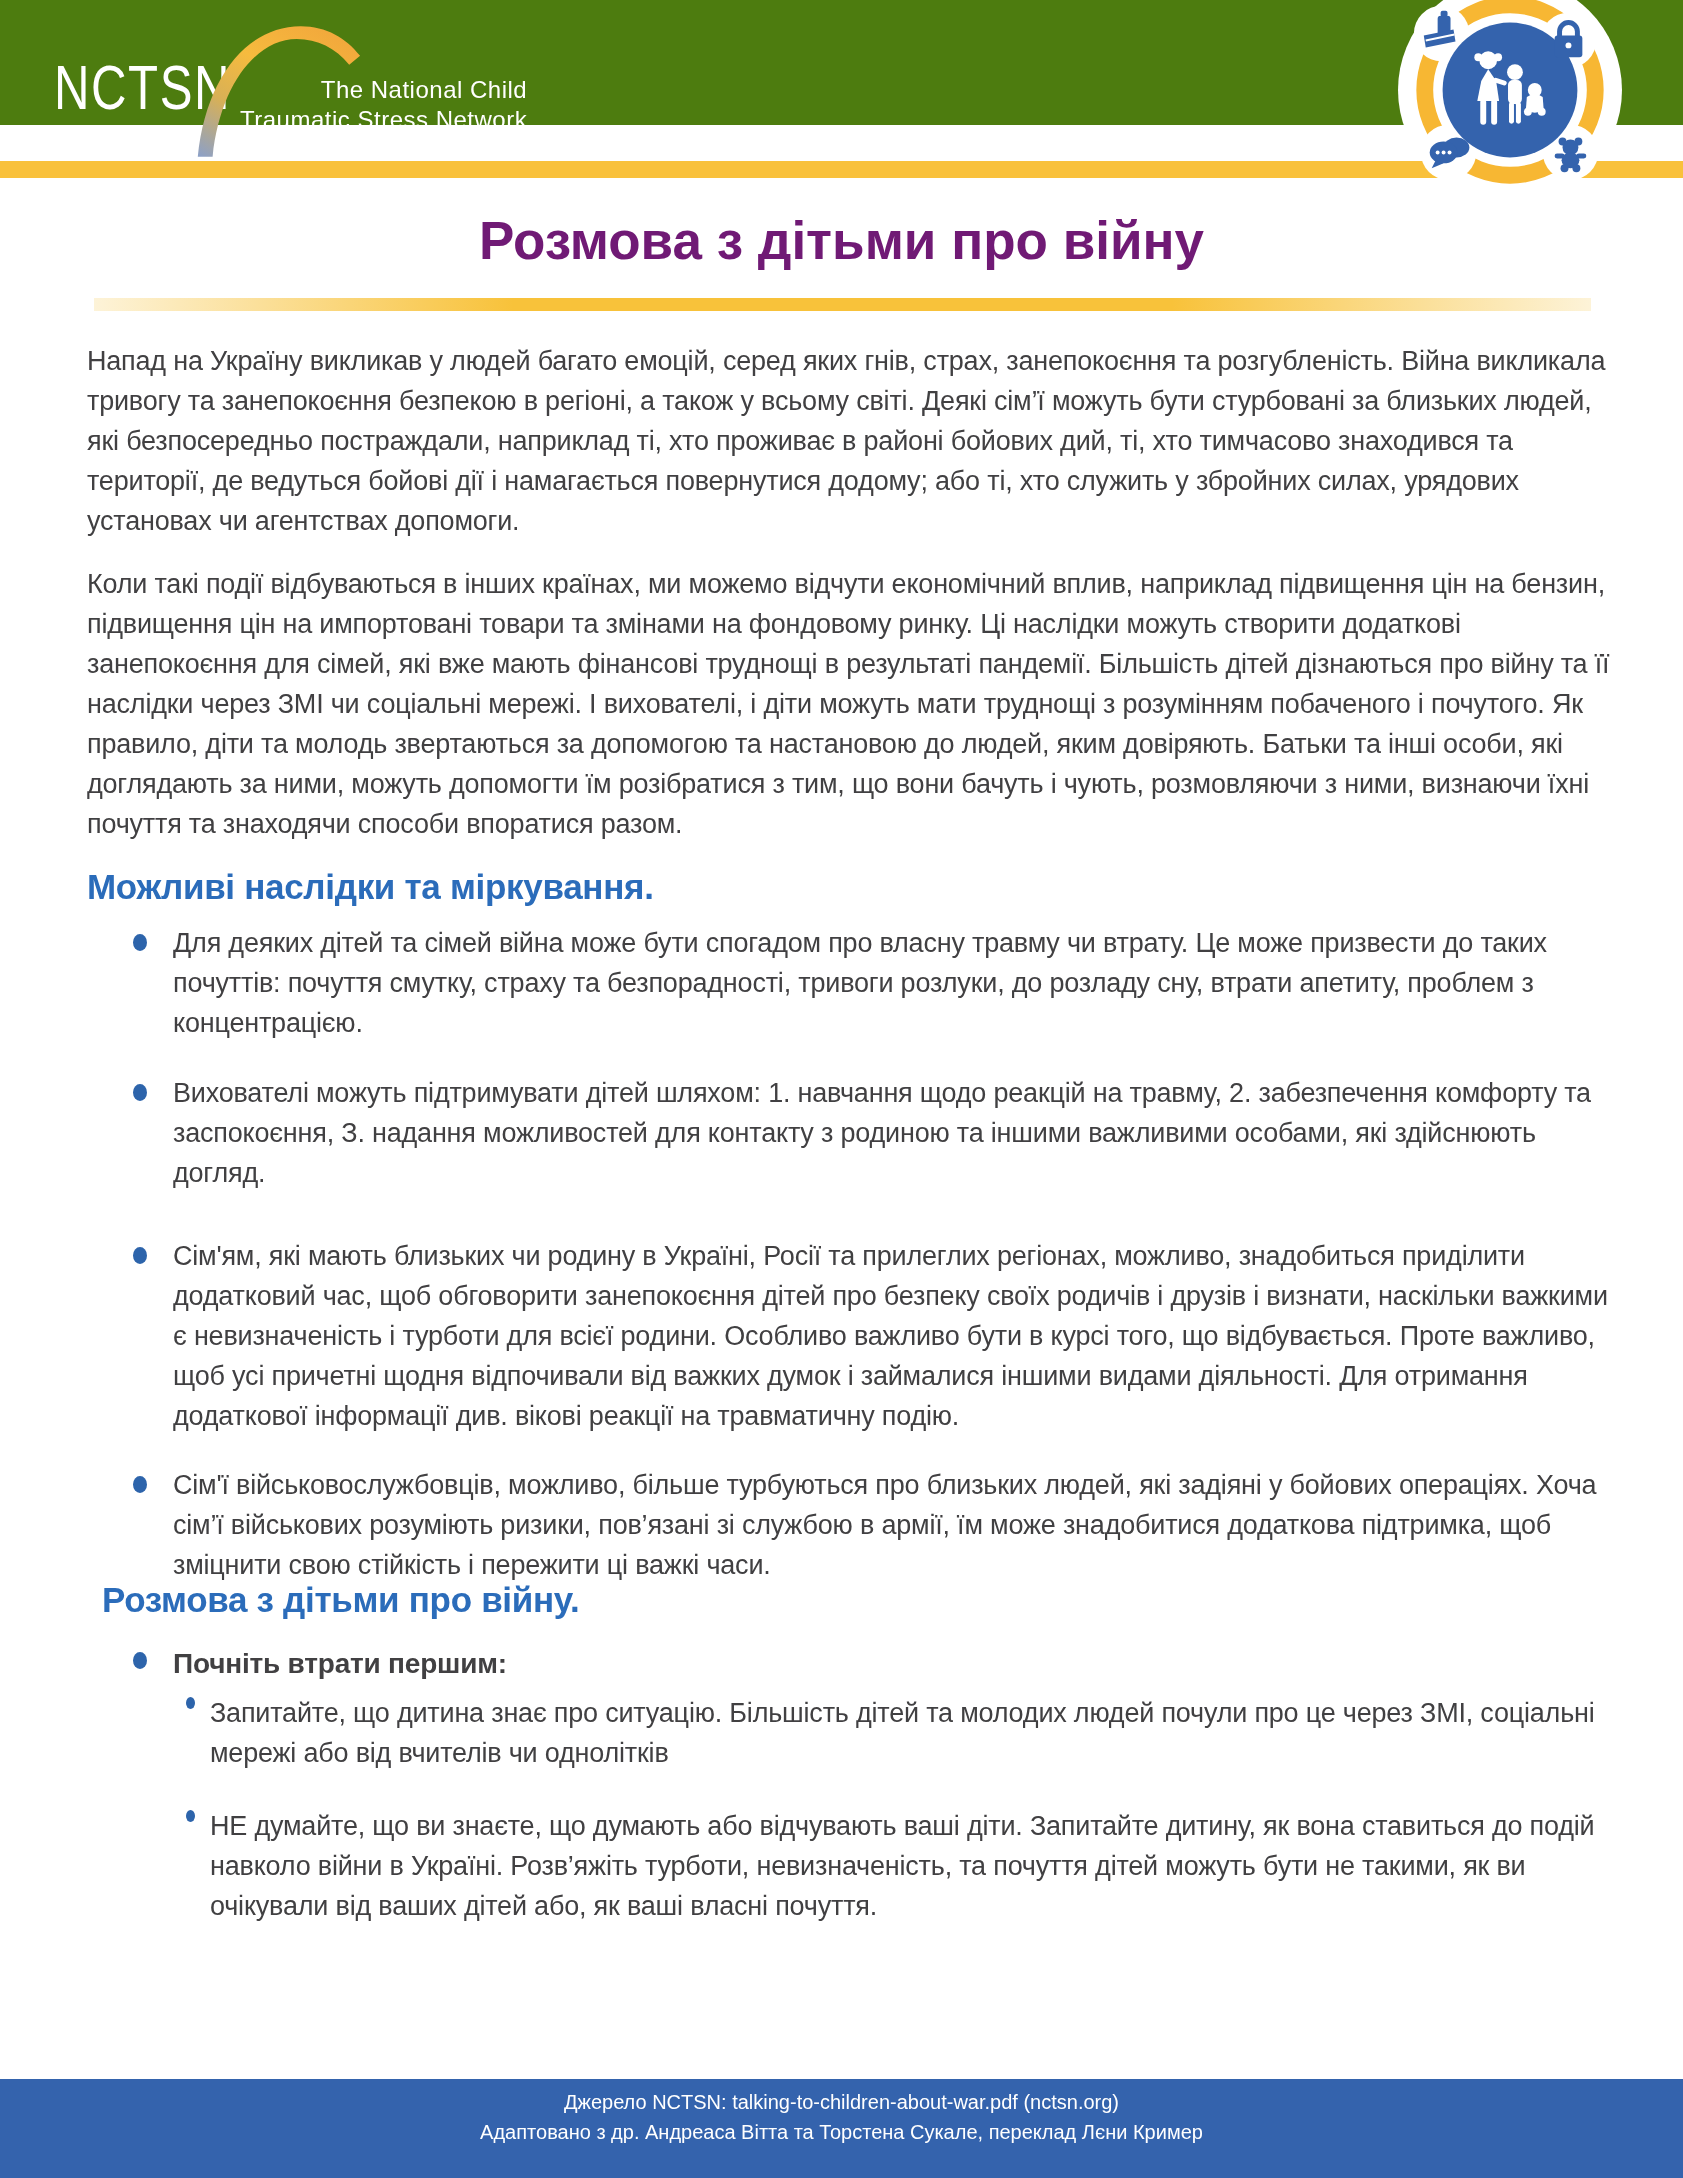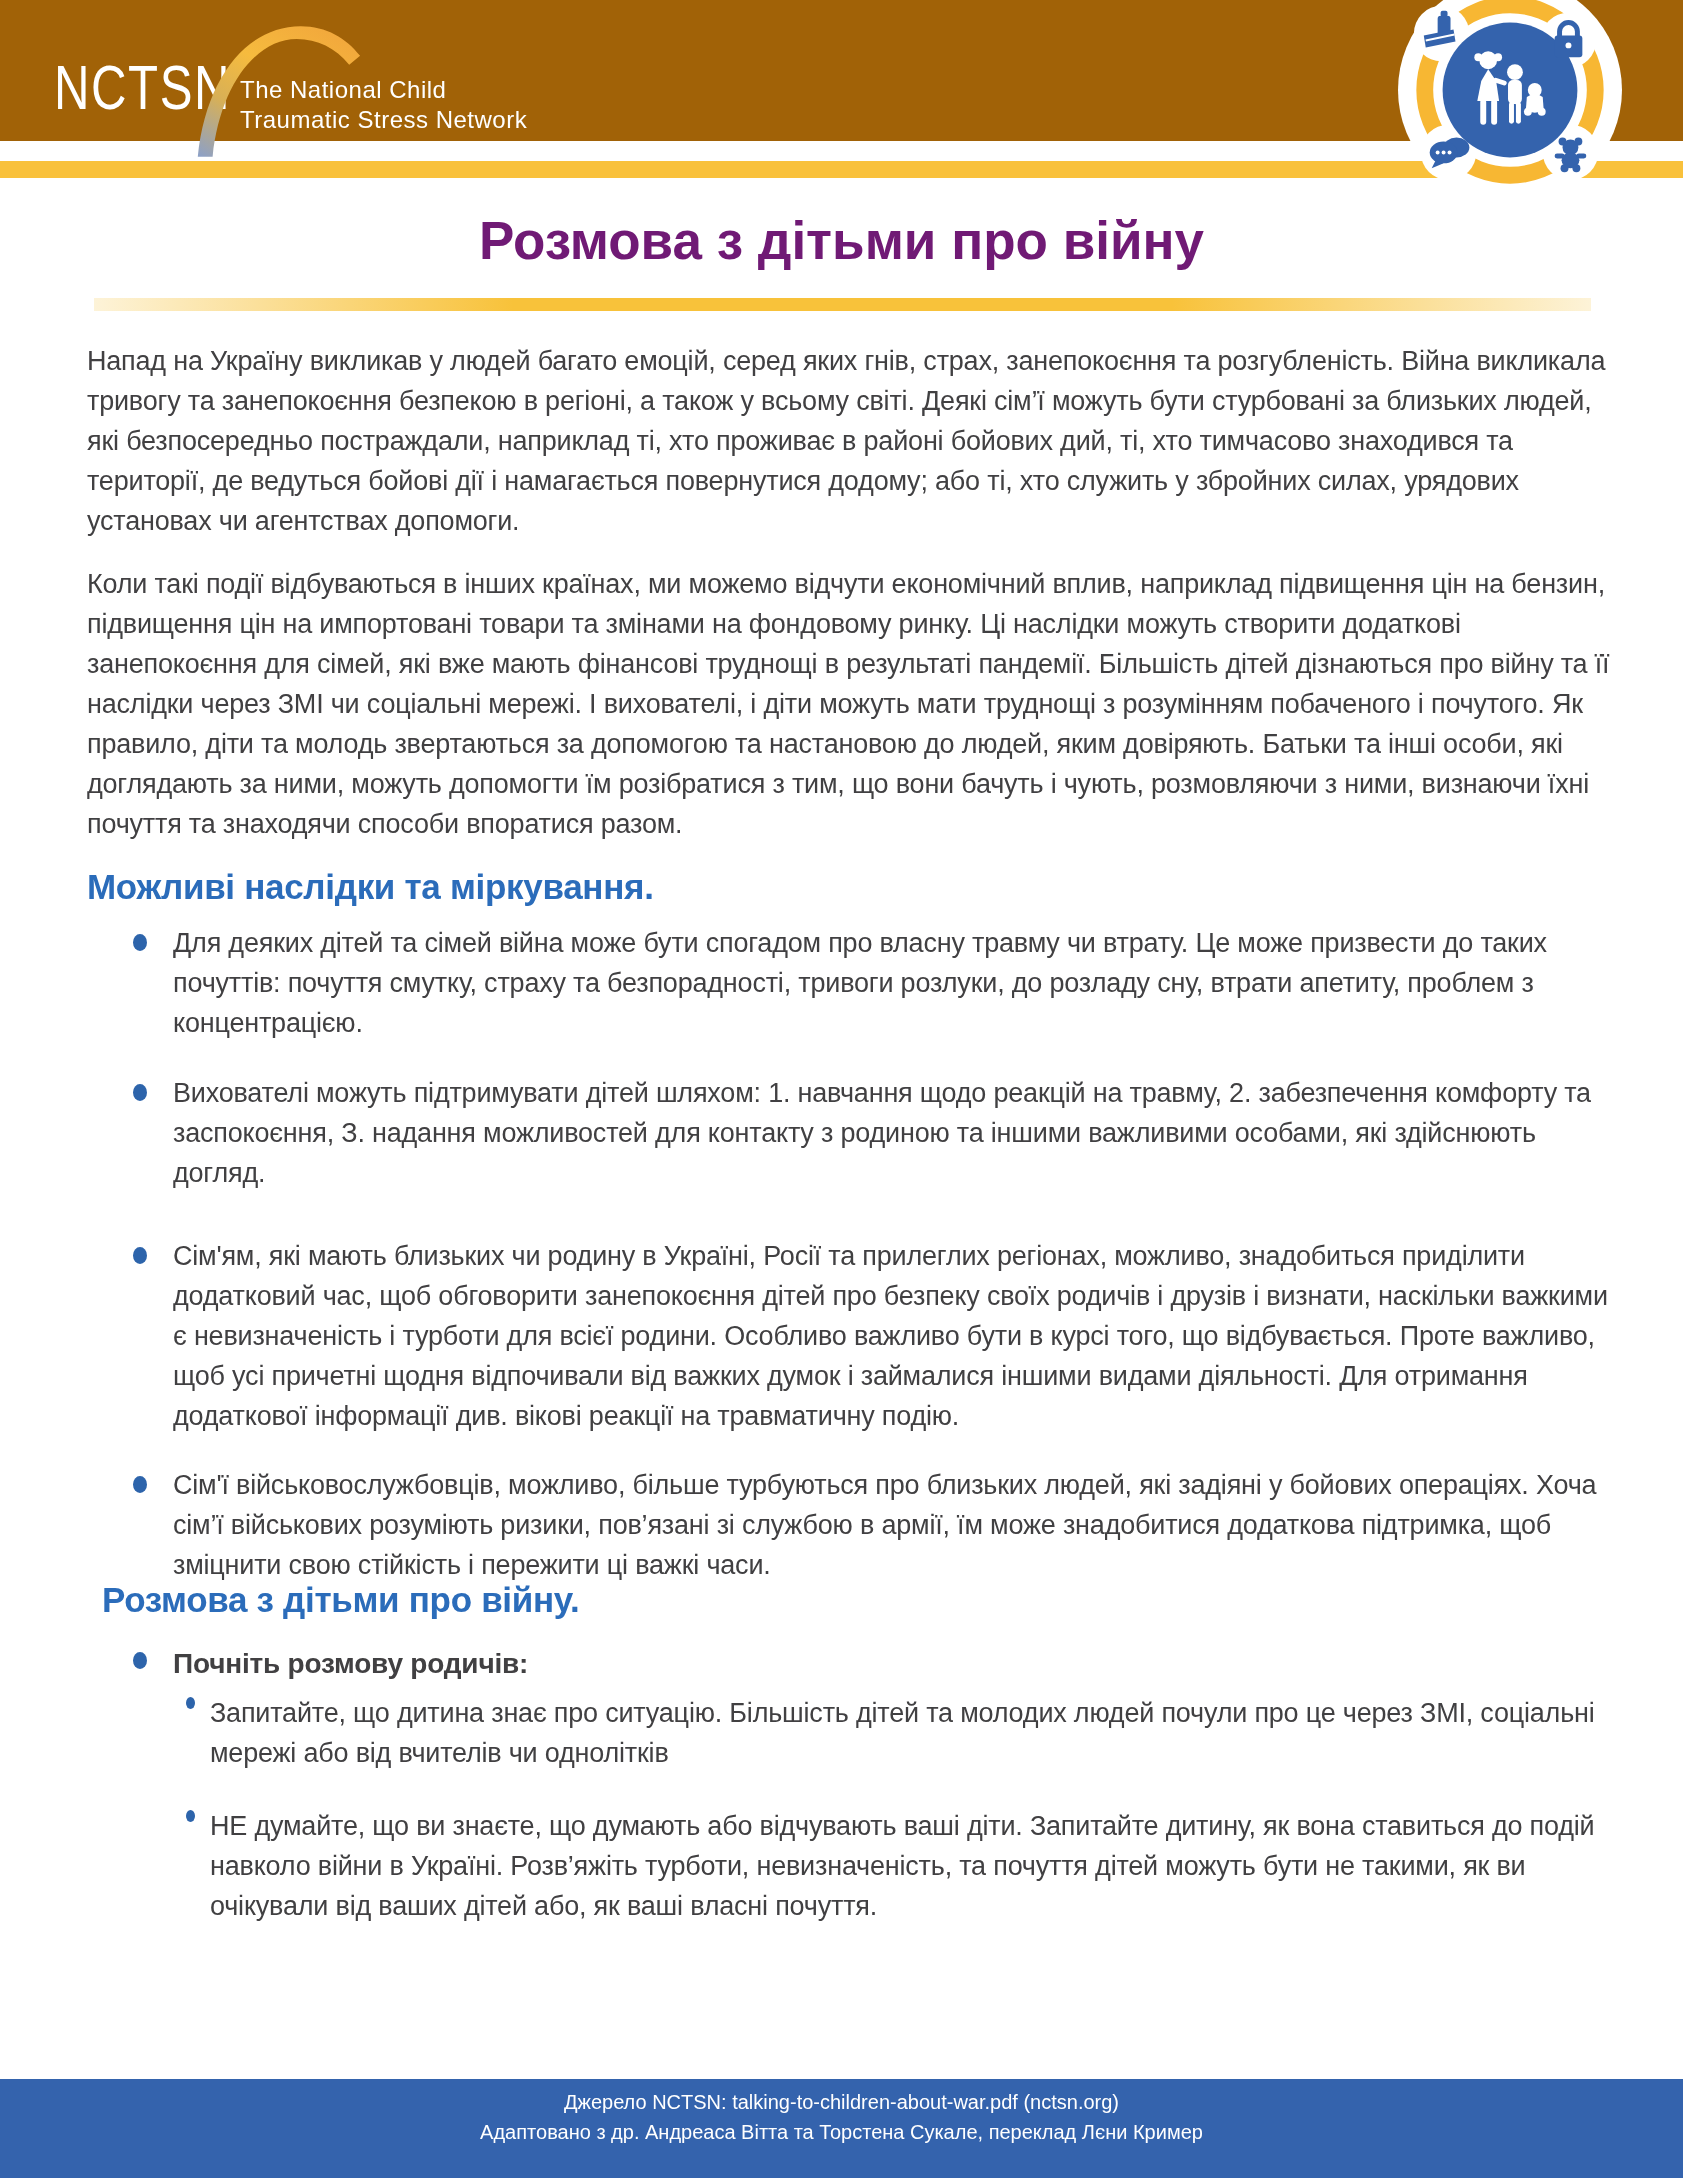--- a/index.html
+++ b/index.html
@@ -5,21 +5,21 @@
   * { margin:0; padding:0; box-sizing:border-box; }
   html,body { background:#888; }
   .page {
     position:relative; width:1683px; height:2178px;
     background:#ffffff; margin:0 auto; overflow:hidden;
     font-family:"Liberation Sans", sans-serif;
     color:#414042;
   }
 
   
-  .hdr { position:absolute; left:0; top:0; width:1683px; height:141px; background:#a16207; }
+  .hdr { position:absolute; left:0; top:0; width:1683px; height:125px; background:#4d7c0f;text-align:right; }
   .hdr-gold { position:absolute; left:0; top:161px; width:1683px; height:17px; background:#f9c13b; }
   .logo-text {
     position:absolute; left:54px; top:51px;
     color:#ffffff; font-size:63px; font-weight:400; letter-spacing:2px;
     transform:scaleX(0.78); transform-origin:left center;
   }
   .arc-svg { position:absolute; left:176px; top:16px; }
   .tagline {
     position:absolute; left:240px; top:75px;
     color:#ffffff; font-size:24px; font-weight:300; line-height:30px; letter-spacing:0.5px;
@@ -189,21 +189,21 @@
   </div>
   <div class="bullet" style="top:1457px;">
     <span class="dot"></span>
     <span>Сім'ї військовослужбовців, можливо, більше турбуються про близьких людей, які задіяні у бойових операціях. Хоча сім’ї військових розуміють ризики, пов’язані зі службою в армії, їм може знадобитися додаткова підтримка, щоб зміцнити свою стійкість і пережити ці важкі часи.</span>
   </div>
 
   <h2 class="sec-head indent2" style="top:1580px;">Розмова з дітьми про війну.</h2>
 
   <div class="bullet bold-lead" style="top:1636px;">
     <span class="dot"></span>
-    <span>Почніть розмову родичів:</span>
+    <span>Почніть втрати першим:</span>
   </div>
 
   <div class="subbullet" style="top:1693px;">
     <span class="dot"></span>
     <span>Запитайте, що дитина знає про ситуацію. Більшість дітей та молодих людей почули про це через ЗМІ, соціальні мережі або від вчителів чи однолітків</span>
   </div>
   <div class="subbullet" style="top:1806px;">
     <span class="dot"></span>
     <span>НЕ думайте, що ви знаєте, що думають або відчувають ваші діти. Запитайте дитину, як вона ставиться до подій навколо війни в Україні. Розв’яжіть турботи, невизначеність, та почуття дітей можуть бути не такими, як ви очікували від ваших дітей або, як ваші власні почуття.</span>
   </div>

